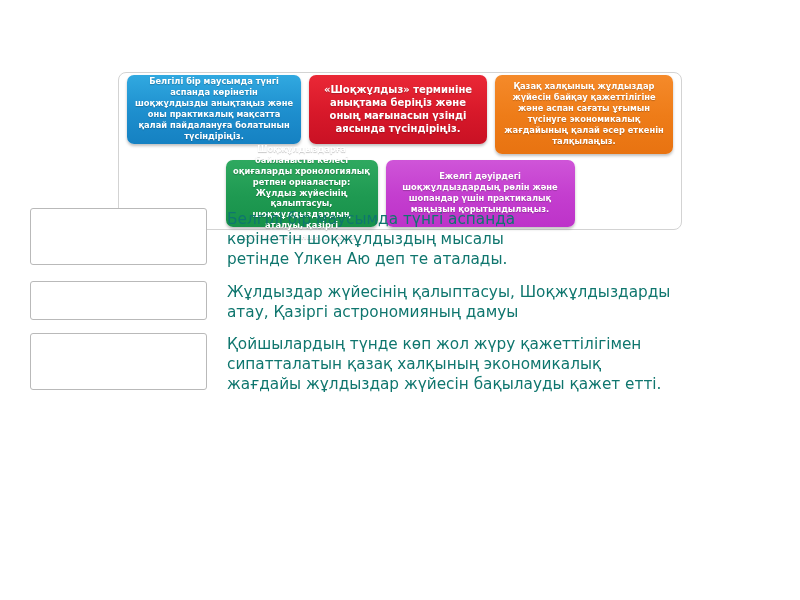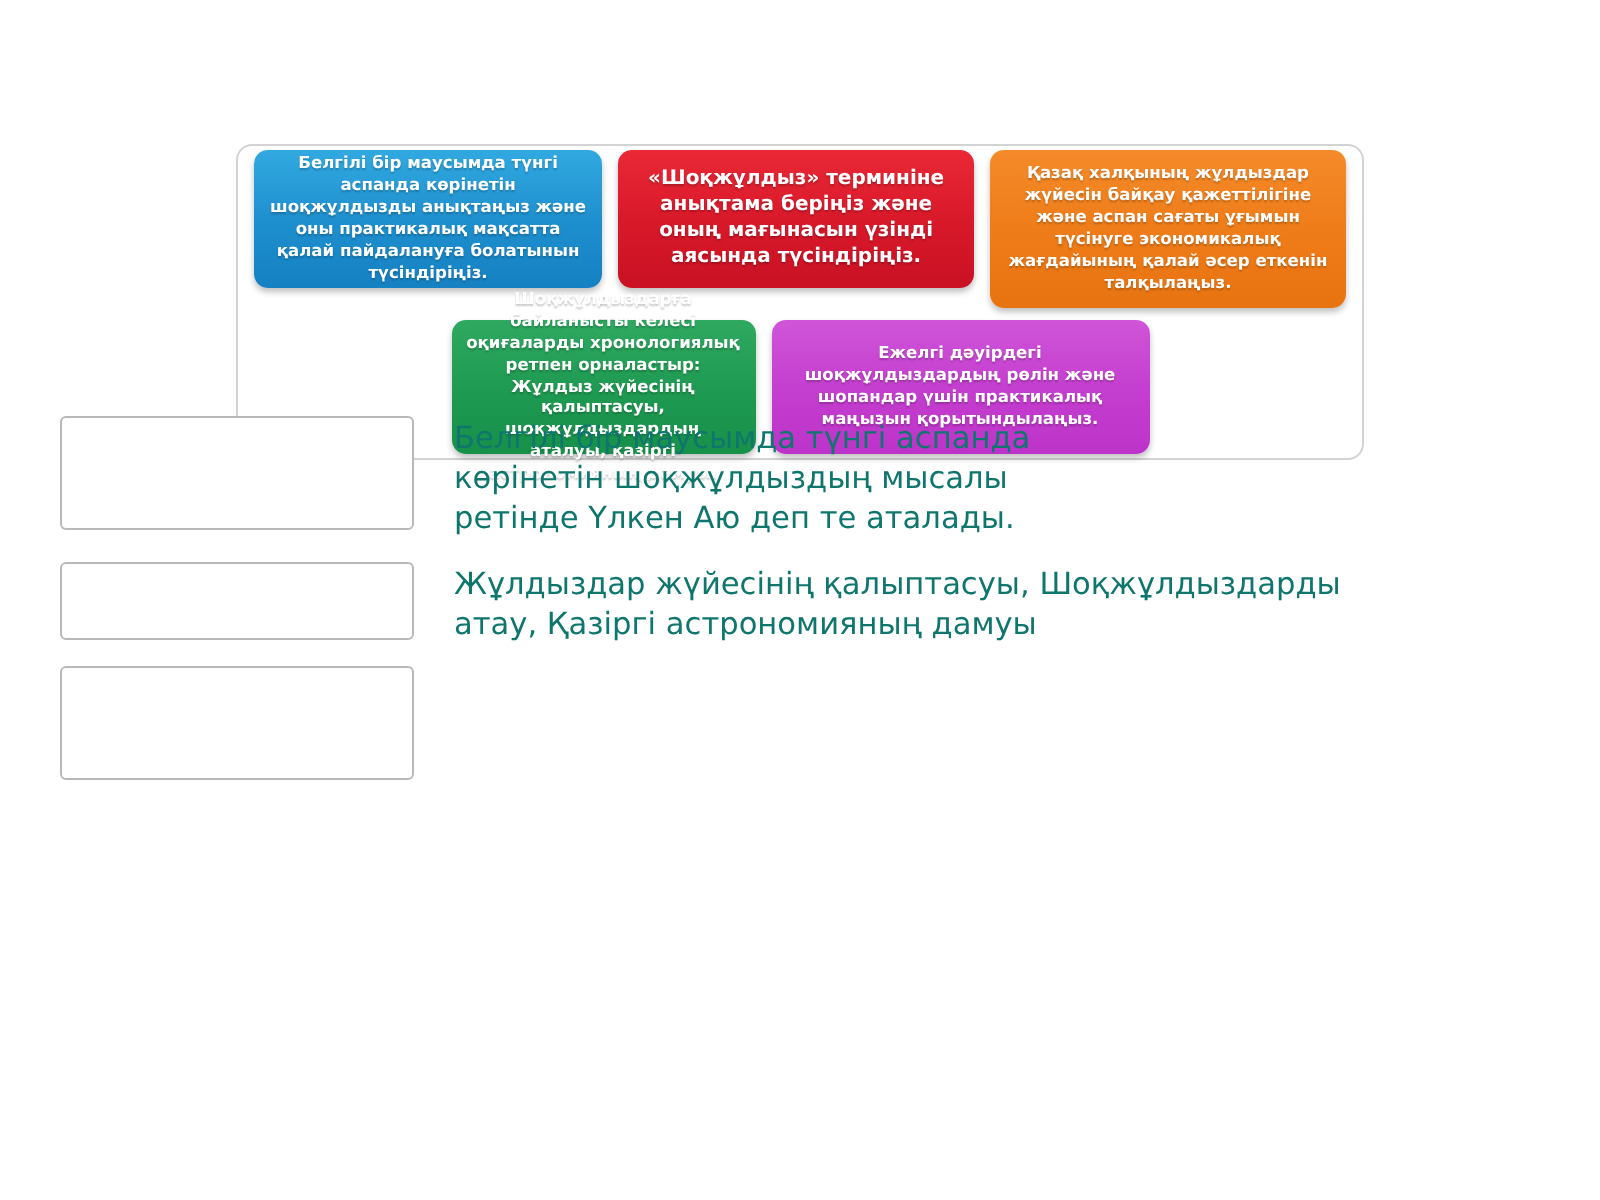--- a/index.html
+++ b/index.html
@@ -150,17 +150,20 @@
   </div>
 
   <div class="answer-row">
     <div class="drop-slot slot-h2"></div>
     <div class="answer-text">Жұлдыздар жүйесінің қалыптасуы, Шоқжұлдыздарды
 атау, Қазіргі астрономияның дамуы</div>
   </div>
 
   <div class="answer-row">
     <div class="drop-slot slot-h3"></div>
+    <div class="answer-text">Қойшылардың түнде көп жол жүру қажеттілігімен
+сипатталатын қазақ халқының экономикалық
+жағдайы жұлдыздар жүйесін бақылауды қажет етті.</div>
   </div>
 
 
 
 </div>
 
 </body></html>

